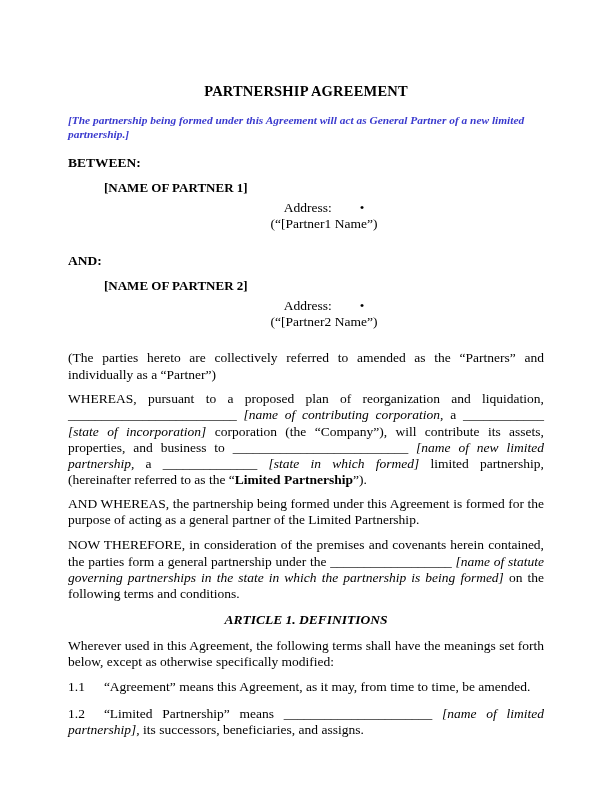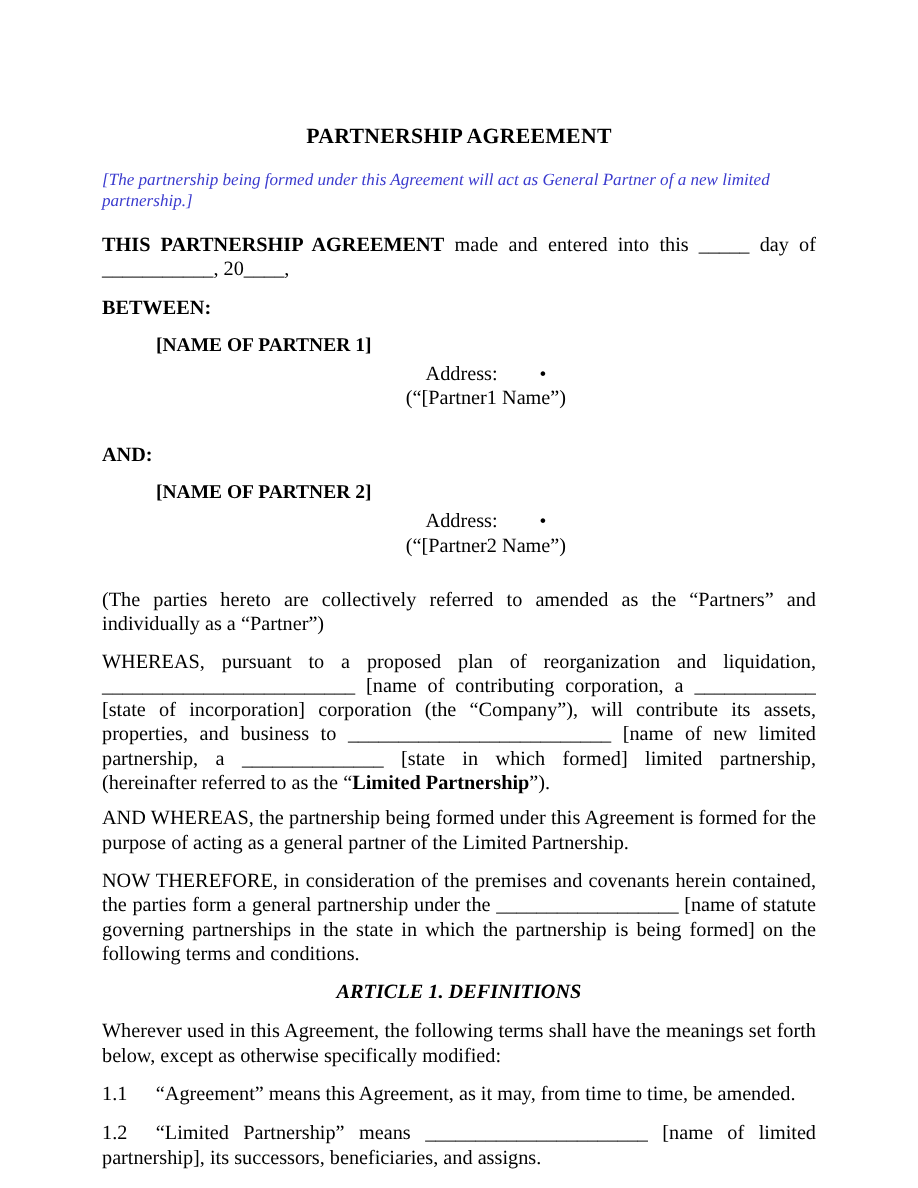--- a/index.html
+++ b/index.html
@@ -17,30 +17,30 @@
     font-family:"Liberation Serif","DejaVu Serif",serif;
     color:var(--text);
     overflow:hidden;
     margin-top:17px;
   }
   .title{
     font-size:14.5px;font-weight:bold;text-align:center;
     margin:0 0 13px 0;line-height:17px;letter-spacing:.2px;
   }
   .note{
-    font-size:11.4px;font-weight:normal;font-style:italic;
+    font-size:11.4px;font-weight:bold;font-style:italic;
     color:var(--note-blue);margin:0 0 14px 0;line-height:14px;
   }
   .para{
     font-size:13.5px;line-height:16.3px;text-align:justify;
     margin:0 0 9px 0;
   }
   .label{font-weight:bold;text-align:left;}
   .b{font-weight:bold;}
-  .i{}
+  .i{font-style:italic;}
   .partner-block{margin:0 0 0 36px;}
   .pb1{margin-bottom:21px;}
   .pb2{margin-bottom:20px;}
   .pname{font-size:13px;line-height:16.3px;font-weight:bold;margin:0 0 3px 0;text-align:left;}
   .addr,.alias{font-size:13.5px;line-height:16.3px;margin:0;text-align:center;}
   .tab-addr{display:inline-block;width:28px;}
   .tab-num{display:inline-block;width:19px;}
   .bullet{font-size:13px;}
   .whereas{margin-bottom:7px;}
   .parties{margin-bottom:8px;}
@@ -52,21 +52,20 @@
 </style>
 </head>
 <body>
 
 <div class="page">
 
   <h1 class="title">PARTNERSHIP AGREEMENT</h1>
 
   <p class="note">[The partnership being formed under this Agreement will act as General Partner of a new limited partnership.]</p>
 
-  <p class="para"><span class="b">THIS PARTNERSHIP AGREEMENT</span><span> made and entered into this _____ day of ___________, 20____,</span></p>
 
   <p class="para label">BETWEEN:</p>
 
   <div class="partner-block pb1">
     <p class="pname">[NAME OF PARTNER 1]</p>
     <p class="addr"><span>Address:</span><span class="tab-addr"></span><span class="bullet">•</span></p>
     <p class="alias">(“[Partner1 Name”)</p>
   </div>
 
   <p class="para label">AND:</p>

